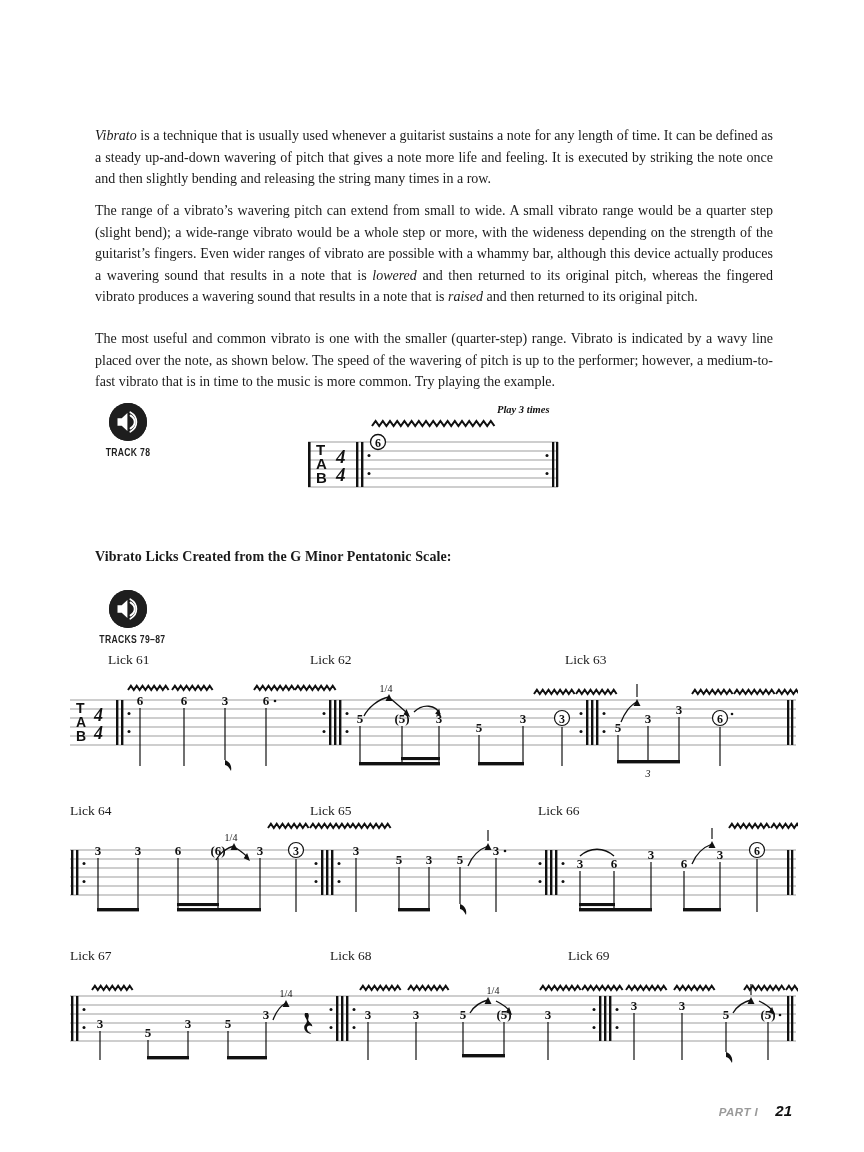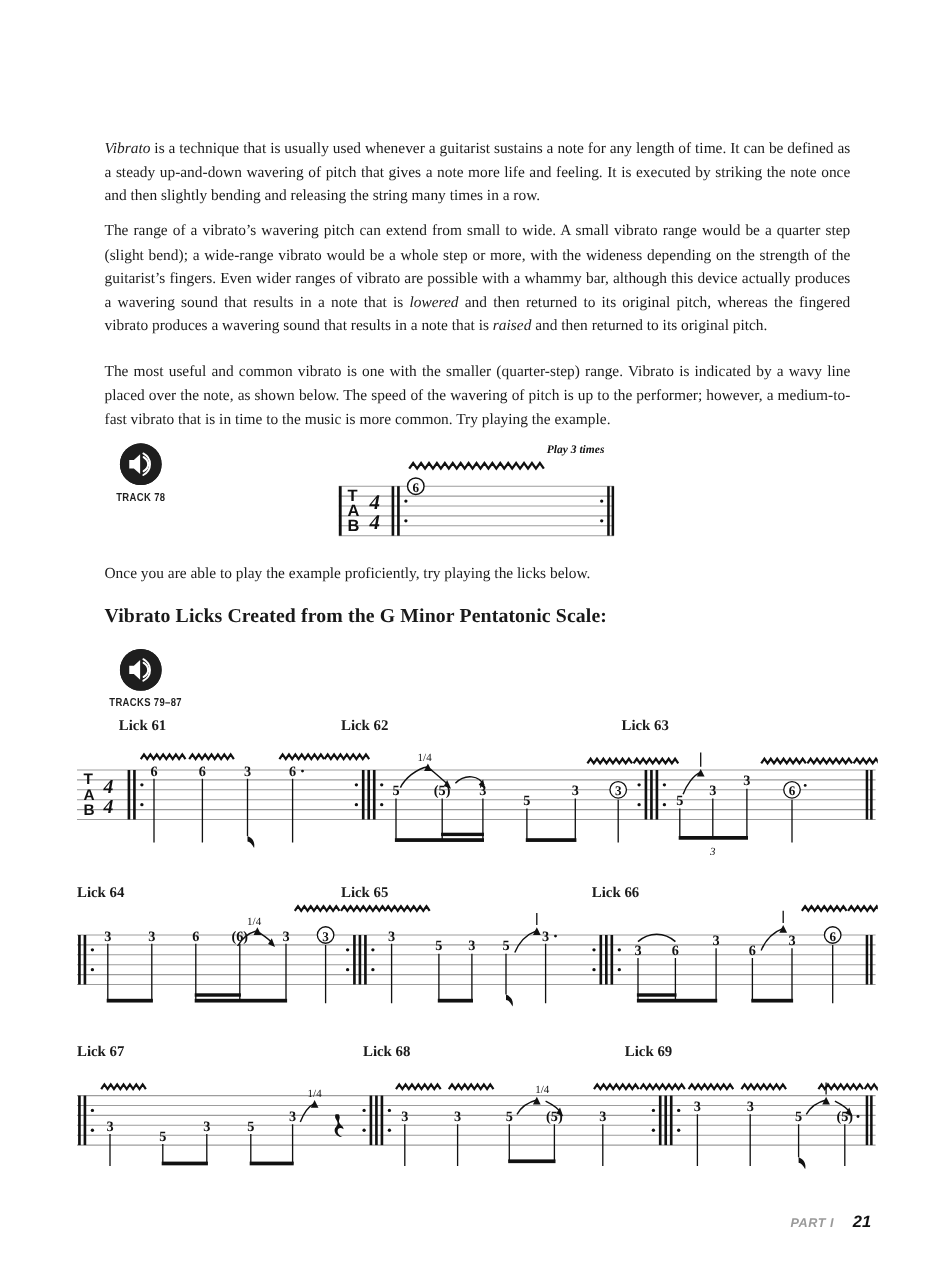--- a/index.html
+++ b/index.html
@@ -26,21 +26,21 @@
   
   .para{
     position:absolute;left:95px;width:678px;
     font-size:14px;line-height:21.5px;text-align:justify;
     -webkit-hyphens:auto;hyphens:auto;
   }
   .para.last-no-justify{text-align:left;}
   .para i{font-style:italic;}
 
   .subhead{
-    position:absolute;left:95px;font-weight:bold;font-size:18px;
+    position:absolute;left:95px;font-weight:bold;font-size:14px;
     letter-spacing:.1px;
   }
 
   
   .track{position:absolute;text-align:center;width:70px;}
   .spk{
     width:38px;height:38px;border-radius:50%;background:#1e1e1e;
     margin:0 auto;position:relative;
   }
   .spk svg{position:absolute;left:0;top:0;}
@@ -48,21 +48,21 @@
     font-family:"Liberation Sans",sans-serif;
     font-size:10.5px;font-weight:bold;letter-spacing:.4px;
     color:#1e1e1e;margin-top:5px;white-space:nowrap;
     transform:scaleX(.82);transform-origin:center;
   }
 
   
   .music{position:absolute;}
   .music svg{display:block;}
   .licklabel{
-    position:absolute;font-size:13.5px;color:#1a1a1a;white-space:nowrap;font-weight:bold;
+    position:absolute;font-size:13.5px;color:#1a1a1a;white-space:nowrap;
   }
 
   .playtimes{
     position:absolute;font-style:italic;font-weight:bold;
     font-size:10.5px;color:#111;white-space:nowrap;
   }
 
   
   .footer{position:absolute;right:72px;bottom:33px;display:flex;align-items:baseline;gap:17px;}
   .footer .part{
@@ -141,21 +141,20 @@
       <circle cx="63" cy="55.5" r="1.5" fill="#111"></circle>
 
       <circle cx="241" cy="37.5" r="1.5" fill="#111"></circle>
       <circle cx="241" cy="55.5" r="1.5" fill="#111"></circle>
 
       <circle cx="72" cy="24" r="7.5" fill="#fff" stroke="#111" stroke-width="1.3"></circle>
       <text x="72" y="29" text-anchor="middle" font-family="Liberation Serif, serif" font-weight="bold" font-size="12" fill="#111">6</text>
     </svg>
   </div>
 
-  <div class="para last-no-justify" style="top:511px;">Once you are able to play the example proficiently, try playing the licks below.</div>
 
   <div class="subhead" style="top:549px;">Vibrato Licks Created from the G Minor Pentatonic Scale:</div>
 
   <div class="track" style="left:93px;top:590px;">
     <div class="spk">
       <svg width="38" height="38" viewBox="0 0 38 38" aria-hidden="true">
         <circle cx="19" cy="19" r="19" fill="#1e1e1e"></circle>
         <path d="M8.5 15.2h4.2L18.4 10v18l-5.7-5.2H8.5z" fill="#ffffff"></path>
         <path d="M21.6 12.6c2.6 1.7 4.1 3.8 4.1 6.4s-1.5 4.7-4.1 6.4" stroke="#ffffff" stroke-width="1.9" fill="none" stroke-linecap="round"></path>
         <path d="M21.3 9.2c3.9 2.2 6.1 5.5 6.1 9.8s-2.2 7.6-6.1 9.8" stroke="#ffffff" stroke-width="1.7" fill="none" stroke-linecap="round"></path>

